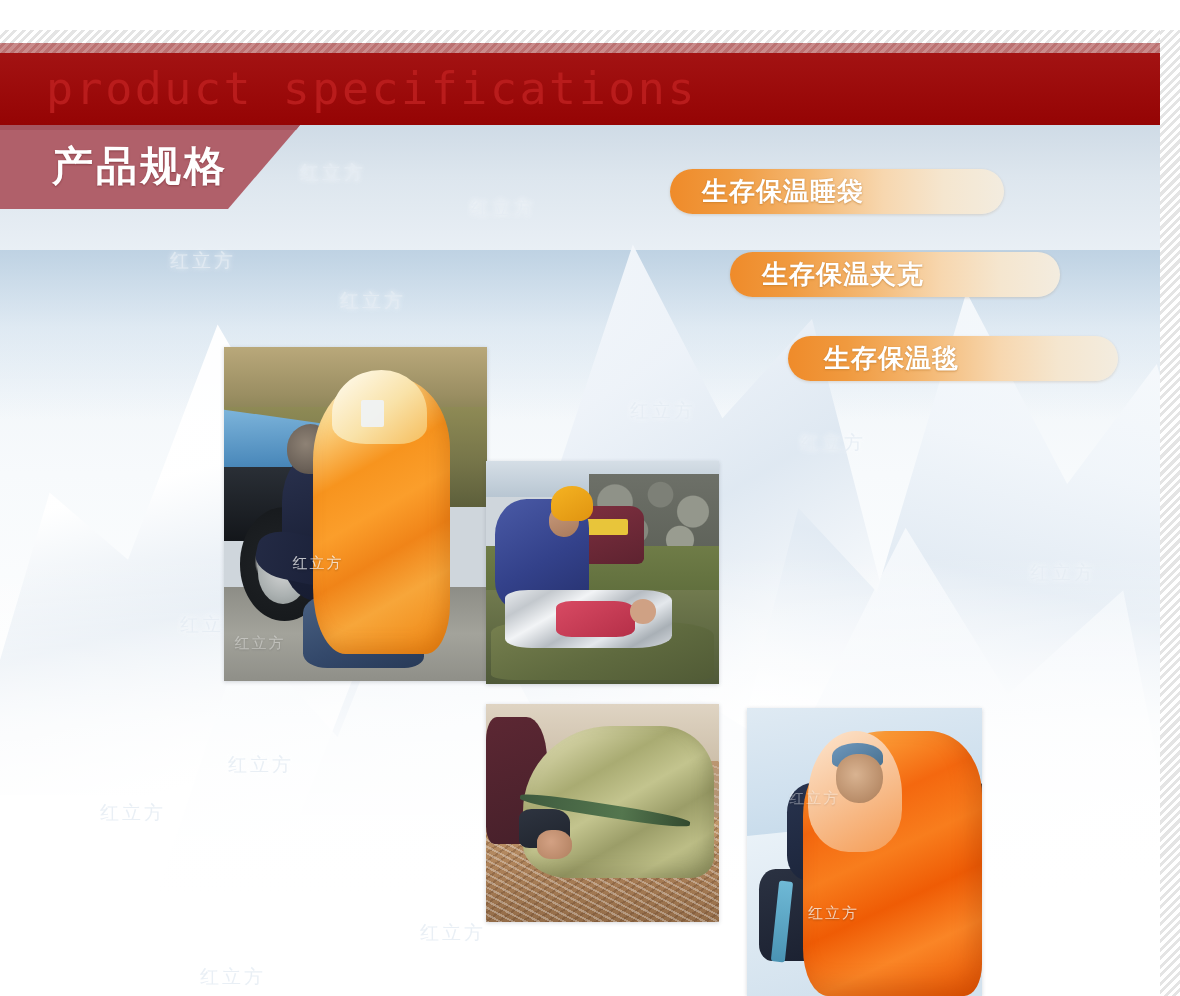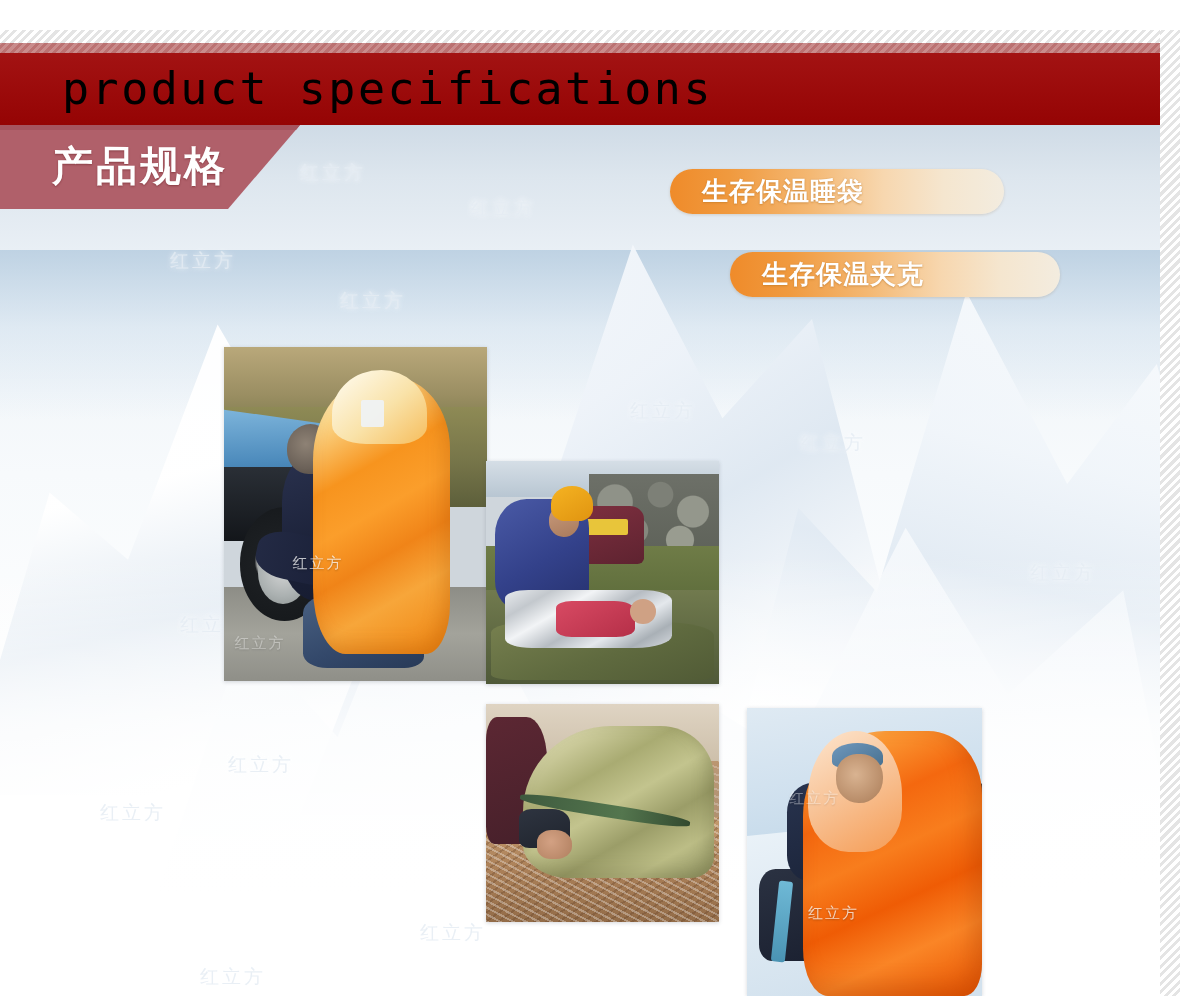--- a/index.html
+++ b/index.html
@@ -106,28 +106,27 @@
     position:absolute; left:0; top:53px; width:1180px; height:72px;
     background:#9d0404;
   }
   .red-bar-sheen {
     position:absolute; left:0; top:0; right:0; height:72px;
     background:linear-gradient(180deg,rgba(255,255,255,.06) 0%,rgba(0,0,0,.05) 100%);
   }
   .eng-title {
     position:absolute;
     left:46px; top:60px;
-    color:#000000;
+    color:#b91c1c;
     font-size:45px;
     line-height:58px;
     font-weight:400;
     letter-spacing:2.5px;
     font-family:"DejaVu Sans Mono","Liberation Mono",monospace;
     white-space:nowrap;
-    margin-left:16px;
   }
 
   
   .sub-banner {
     position:absolute;
     left:0; top:125px;
     width:300px; height:84px;
     background:#b0606a;
     clip-path:polygon(0 0, 300px 0, 228px 84px, 0 84px);
   }
@@ -411,20 +410,23 @@
   <div class="sub-banner"></div>
   <div class="sub-banner-edge"></div>
   <div class="cn-title">产品规格</div>
 
   <div class="pill pill-2">
     <span class="label">生存保温夹克</span>
   </div>
   <div class="pill pill-1">
     <span class="label">生存保温睡袋</span>
   </div>
+  <div class="pill pill-3">
+    <span class="label">生存保温毯</span>
+  </div>
 
   <div class="photo ph1">
     <div class="inner">
       <div class="sky"></div>
       <div class="grass"></div>
       <div class="road"></div>
       <div class="carblue"></div>
       <div class="cardark"></div>
       <div class="tire"></div>
       <div class="hub"></div>

